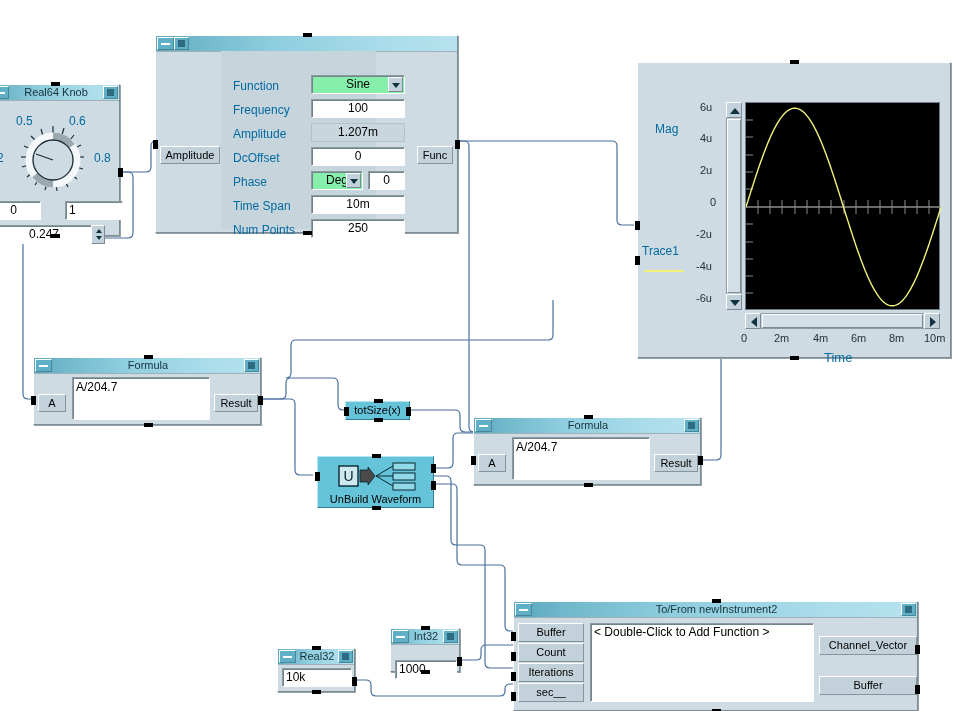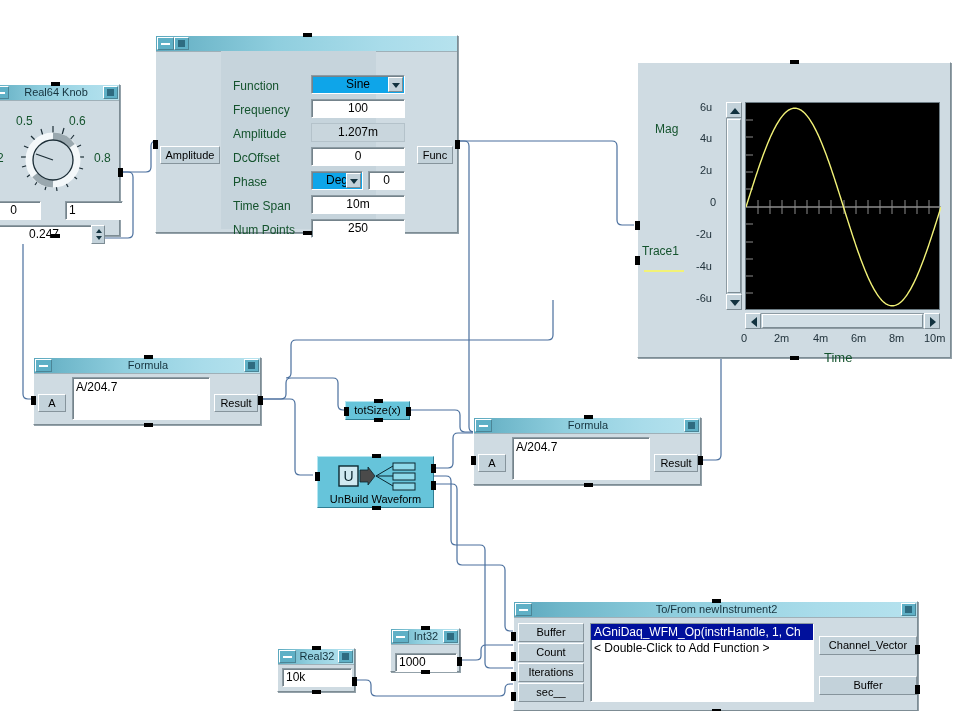--- a/index.html
+++ b/index.html
@@ -73,25 +73,25 @@
   
   .fld{
     position:absolute;background:#ffffff;
     border:1px solid #8d9ba3;border-right-color:#ffffff;border-bottom-color:#ffffff;
     box-shadow:inset 1px 1px 0 #74838b;
     box-sizing:border-box;
     font-size:12px;line-height:17px;text-align:center;color:#000;
   }
   .fld.ro{background:#c9d6dd;box-shadow:none;border:1px solid #b4c2ca;}
   .fld.lft{text-align:left;padding-left:3px;}
-  .lbl{position:absolute;font-size:12px;color:#14532d;white-space:nowrap;}
+  .lbl{position:absolute;font-size:12px;color:#0369a1;white-space:nowrap;}
 
   
   .combo{
-    position:absolute;background:#0ea5e9;
+    position:absolute;background:#86efac;
     border:1px solid #8d9ba3;border-right-color:#fff;border-bottom-color:#fff;
     box-shadow:inset 1px 1px 0 #74838b;
     box-sizing:border-box;font-size:12px;line-height:17px;text-align:center;
   }
   .combo .arrow{
     position:absolute;right:1px;top:1px;width:15px;height:15px;
     background:#c3d2da;border:1px solid #fff;border-right-color:#7d8c94;border-bottom-color:#7d8c94;
     box-sizing:border-box;
   }
   .combo .arrow:after{
@@ -455,21 +455,21 @@
     <div class="tbar">
       <div class="tmin">
           <i></i>
         </div>
       <div class="ttitle">Int32</div>
       <div class="tmax">
           <i></i>
         </div>
     </div>
     <div class="pbody">
-      <div class="fld lft" style="left:4px;top:9px;width:62px;height:19px;">1000</div>
+      <div class="fld lft" style="left:4px;top:16px;width:62px;height:19px;">1000</div>
     </div>
     <div class="h" style="left:30px;top:-3px;"></div>
     <div class="h" style="left:30px;bottom:-3px;"></div>
     <div class="pin" style="right:-3px;top:28px;"></div>
   </div>
 
   <div class="panel" id="instrument" style="left:513px;top:601px;width:405px;height:110px;">
     <div class="tbar">
       <div class="tmin">
           <i></i>
@@ -479,21 +479,20 @@
           <i></i>
         </div>
     </div>
     <div class="pbody">
       <div class="term" style="left:4px;top:6px;width:66px;height:19px;">Buffer</div>
       <div class="term" style="left:4px;top:26px;width:66px;height:19px;">Count</div>
       <div class="term" style="left:4px;top:46px;width:66px;height:19px;">Iterations</div>
       <div class="term" style="left:4px;top:66px;width:66px;height:19px;">sec__</div>
 
       <div class="listbox" style="left:76px;top:6px;width:224px;height:79px;">
-        <div class="row sel">AGniDaq_WFM_Op(instrHandle, 1, Ch</div>
         <div class="row">&lt; Double-Click to Add Function &gt;</div>
       </div>
 
       <div class="term" style="left:305px;top:19px;width:98px;height:19px;">Channel_Vector</div>
       <div class="term" style="left:305px;top:59px;width:98px;height:19px;">Buffer</div>
     </div>
     <div class="h" style="left:198px;top:-3px;"></div>
     <div class="h" style="left:198px;bottom:-3px;"></div>
     <div class="pin" style="left:-3px;top:30px;"></div>
     <div class="pin" style="left:-3px;top:50px;"></div>

